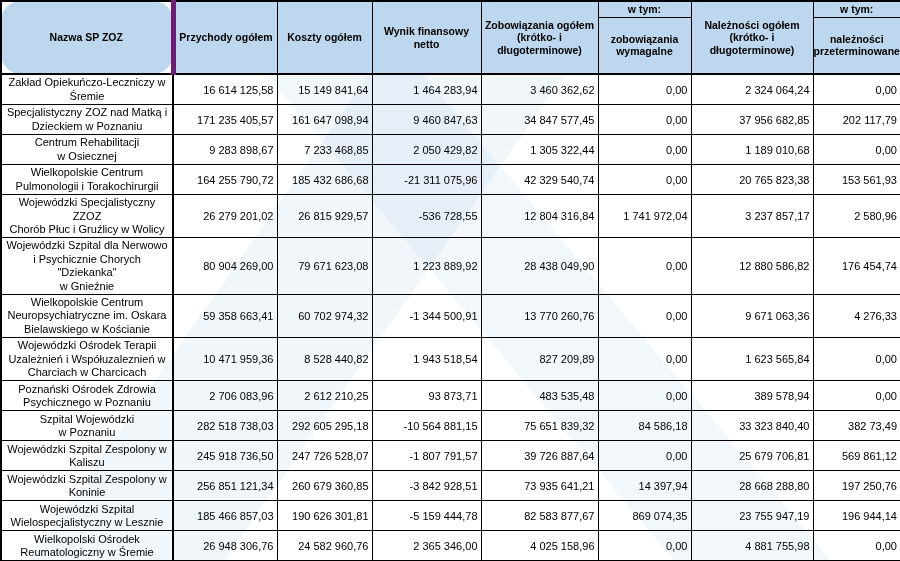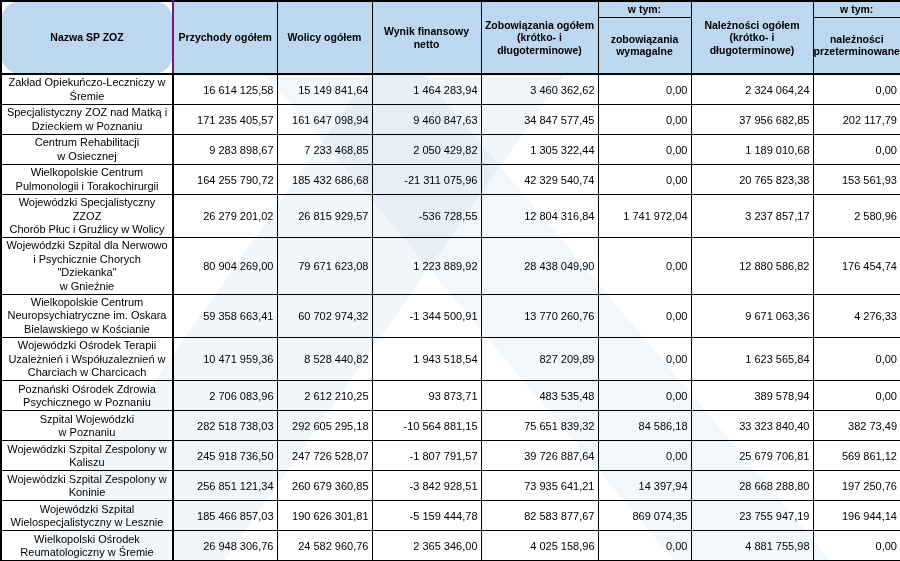--- a/index.html
+++ b/index.html
@@ -14,21 +14,21 @@
   col.c4{width:117px;} col.c5{width:93px;} col.c6{width:122px;} col.c7{width:88px;}
   th,td{border:1px solid #000;background:transparent;}
   thead th{background:#BDD7EE;font-weight:bold;font-size:10.5px;line-height:1.2;
            vertical-align:middle;padding:1px 1px;white-space:pre-line;border-bottom:2px solid #000;height:44px;}
   thead th.split{padding:0;}
   .split-wrap{display:flex;flex-direction:column;height:100%;min-height:46px;}
   .split-top{border-bottom:1px solid #000;padding:1px 1px;flex:0 0 auto;}
   .split-bottom{flex:1 1 auto;display:flex;align-items:center;justify-content:center;padding:1px 1px;white-space:pre-line;}
   td.name-cell{font-size:11px;line-height:1.22;text-align:center;vertical-align:middle;
                padding:1px 2px;white-space:pre-line;border-right:2px solid #000;}
-  th.name-head{border-right:2px solid #701a75;border-radius:20px;}
+  th.name-head{border-right:5px solid #701a75;border-radius:20px;}
   td.num-cell{font-size:11px;text-align:right;vertical-align:middle;padding:1px 3px 1px 1px;}
   tr.data-row td{height:27px;}
 </style>
 </head>
 <body>
 
 <div class="page">
   <div class="watermark wm1"></div>
   <div class="watermark wm2"></div>
 
@@ -40,21 +40,21 @@
         <col class="c3">
       <col class="c4">
         <col class="c5">
         <col class="c6">
         <col class="c7">
     </colgroup>
     <thead>
       <tr>
         <th class="name-head">Nazwa SP ZOZ</th>
         <th>Przychody ogółem</th>
-        <th>Wolicy ogółem</th>
+        <th>Koszty ogółem</th>
         <th>Wynik finansowy
 netto</th>
         <th>Zobowiązania ogółem
 (krótko- i
 długoterminowe)</th>
         <th class="split">
           <div class="split-wrap">
             <div class="split-top">w tym:</div>
             <div class="split-bottom">zobowiązania
 wymagalne</div>

